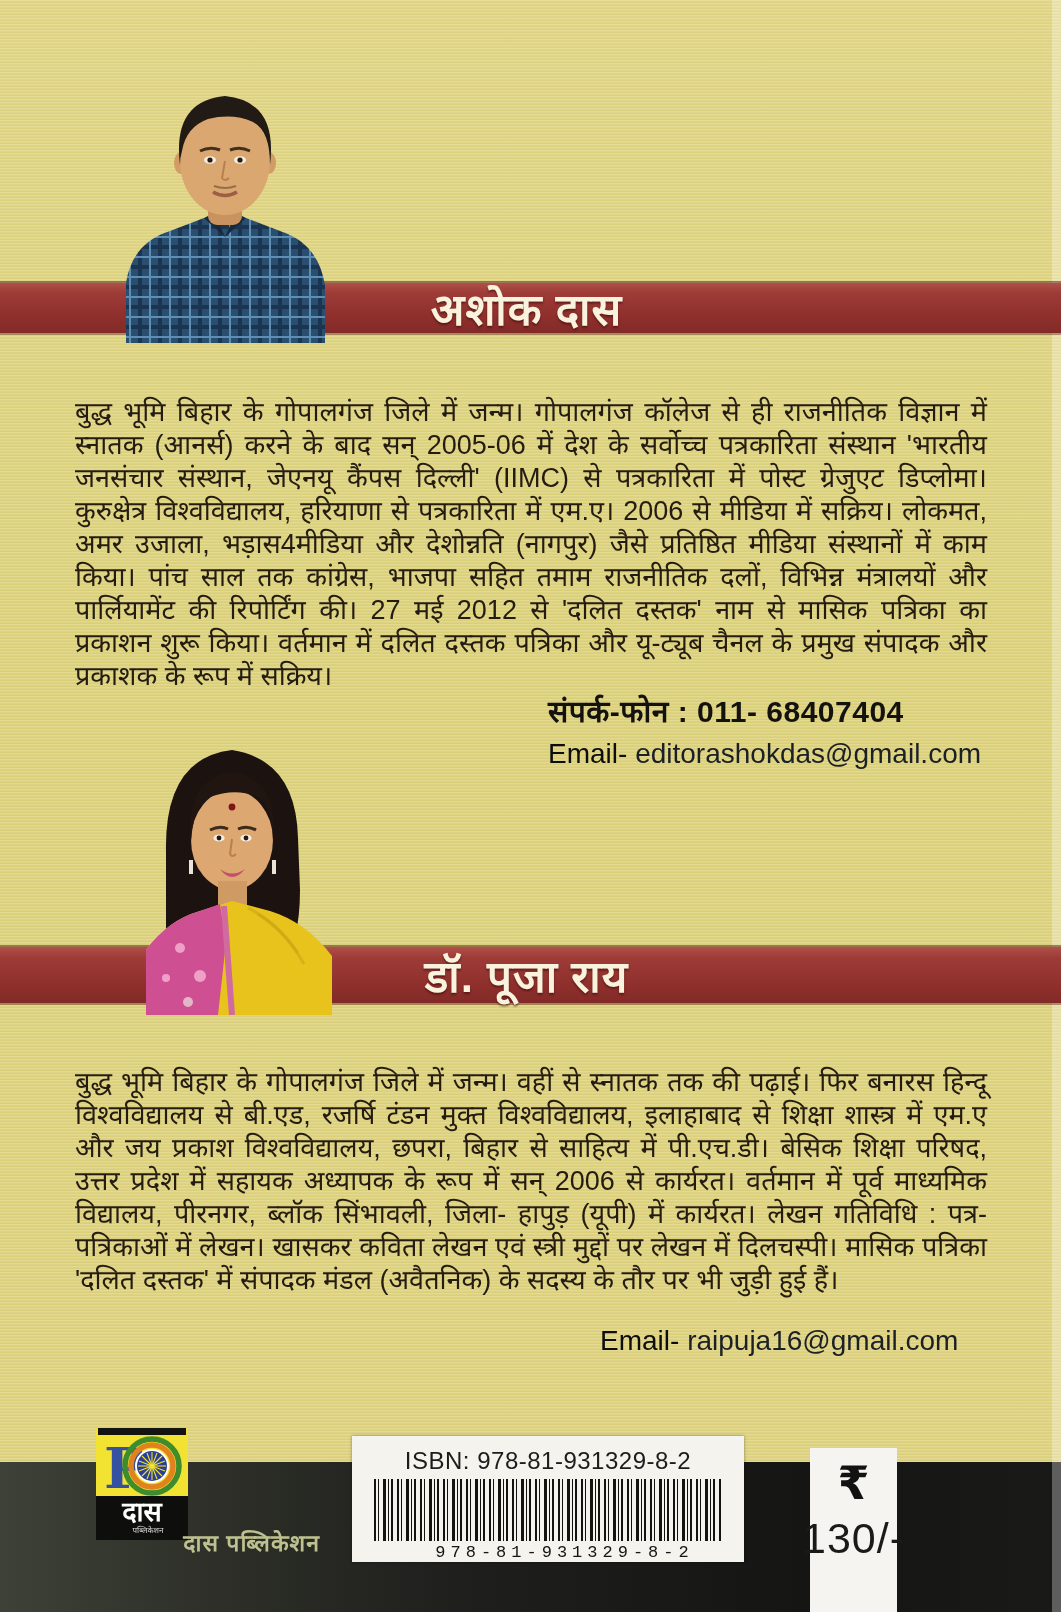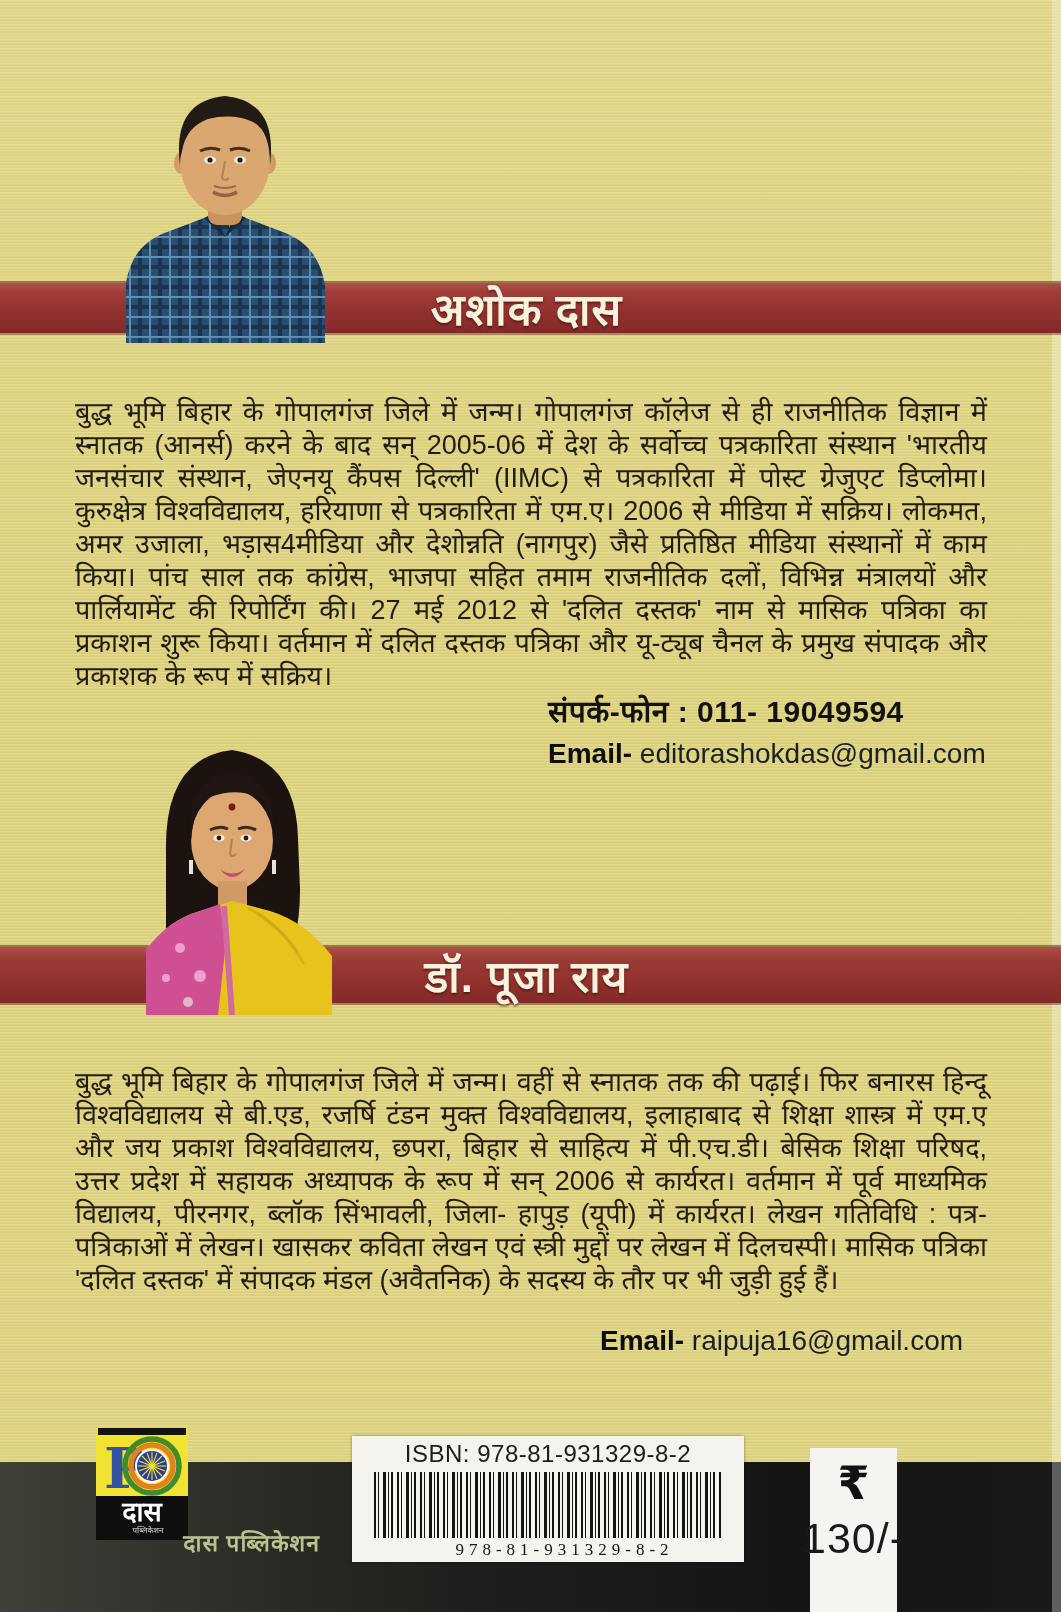--- a/index.html
+++ b/index.html
@@ -27,49 +27,49 @@
   .photo-woman{left:128px;top:738px;width:224px;height:277px;}
   .bio{
     position:absolute;left:75px;width:912px;color:#241c10;
     font-size:27px;line-height:33px;text-align:justify;font-weight:500;margin-top:44px;
   }
   .bio-1{top:352px;}
   .bio-2{top:1022px;}
   .contact-1{position:absolute;left:548px;top:690px;width:412px;}
   .phone-line{font-size:30px;font-weight:bold;color:#14120e;white-space:nowrap;letter-spacing:.5px;}
   .email-line{margin-top:7px;font-size:28px;color:#171a1f;white-space:nowrap;}
-  .email-label{font-weight:bold;color:#0d0d0d;text-align:center;}
+  .email-label{font-weight:normal;color:#0d0d0d;text-align:center;}
   .email-addr{font-weight:normal;color:#1b1f26;}
   .email-2{position:absolute;left:588px;top:1318px;font-size:28px;white-space:nowrap;margin-left:12px;}
   .bottom-band{
     position:absolute;left:0;top:1462px;width:1061px;height:150px;
     background:linear-gradient(90deg,#3d4137 0%,#2c2e27 22%,#1e1e1c 45%,#151514 75%,#191918 100%);
   }
   .logo{position:absolute;left:96px;top:1428px;width:92px;height:112px;z-index:3;}
   .publisher-name{
     position:absolute;left:70px;top:1526px;width:250px;text-align:right;z-index:3;
     color:#bdc08f;font-size:23px;font-weight:bold;letter-spacing:1px;
   }
   .isbn-card{
     position:absolute;left:352px;top:1436px;width:392px;height:126px;z-index:3;
     background:#f4f3ee;box-shadow:0 0 3px rgba(0,0,0,.4);
     display:flex;flex-direction:column;
   }
-  .isbn-text{font-size:24px;color:#1c1c1c;text-align:center;padding-top:4px;letter-spacing:.5px;}
+  .isbn-text{font-size:24px;color:#1c1c1c;text-align:center;padding-top:11px;letter-spacing:.5px;}
   .barcode{
     height:66px;margin:4px 22px 0 22px;
     background:repeating-linear-gradient(90deg,
       #14130f 0px,#14130f 2px,#f4f3ee 2px,#f4f3ee 4px,
       #14130f 4px,#14130f 5px,#f4f3ee 5px,#f4f3ee 9px,
       #14130f 9px,#14130f 12px,#f4f3ee 12px,#f4f3ee 14px,
       #14130f 14px,#14130f 15px,#f4f3ee 15px,#f4f3ee 17px,
       #14130f 17px,#14130f 19px,#f4f3ee 19px,#f4f3ee 23px);
   }
   .barcode-digits{
-    font-family:Liberation Serif, serif;
+    font-family:Liberation Mono, monospace;
     font-size:17px;color:#151515;text-align:center;letter-spacing:5px;padding-top:2px;margin-left:33px;
   }
   .price-tag{
     position:absolute;left:810px;top:1448px;width:87px;height:164px;z-index:3;
     background:#f5f4f0;display:flex;flex-direction:column;align-items:center;
   }
   .rupee{font-size:46px;font-weight:bold;color:#121212;margin-top:8px;font-family:"DejaVu Sans",sans-serif;}
   .price-val{font-size:43px;color:#1a1a1a;margin-top:4px;letter-spacing:1px;}
 </style>
 </head>
@@ -110,21 +110,21 @@
 
   <div class="banner banner-1">
     <span class="banner-title">अशोक दास</span>
   </div>
 
   <p class="bio bio-1">बुद्ध भूमि बिहार के गोपालगंज जिले में जन्म। गोपालगंज कॉलेज से ही राजनीतिक विज्ञान में स्नातक (आनर्स) करने के बाद सन् 2005-06 में देश के सर्वोच्च पत्रकारिता संस्थान 'भारतीय जनसंचार संस्थान, जेएनयू कैंपस दिल्ली' (IIMC) से पत्रकारिता में पोस्ट ग्रेजुएट डिप्लोमा। कुरुक्षेत्र विश्वविद्यालय, हरियाणा से पत्रकारिता में एम.ए। 2006 से मीडिया में सक्रिय। लोकमत, अमर उजाला, भड़ास4मीडिया और देशोन्नति (नागपुर) जैसे प्रतिष्ठित मीडिया संस्थानों में काम किया। पांच साल तक कांग्रेस, भाजपा सहित तमाम राजनीतिक दलों, विभिन्न मंत्रालयों और पार्लियामेंट की रिपोर्टिंग की। 27 मई 2012 से 'दलित दस्तक' नाम से मासिक पत्रिका का प्रकाशन शुरू किया। वर्तमान में दलित दस्तक पत्रिका और यू-ट्यूब चैनल के प्रमुख संपादक और प्रकाशक के रूप में सक्रिय।</p>
 
   <div class="contact-1">
     <div class="phone-line">
       <span>संपर्क-फोन :</span>
-      <span>011- 19049594</span>
+      <span>011- 68407404</span>
     </div>
     <div class="email-line">
       <span class="email-label">Email-</span>
       <span class="email-addr">editorashokdas@gmail.com</span>
     </div>
   </div>
 
   <div class="photo photo-woman">
     <svg width="224" height="277" viewBox="0 0 224 277">
       <path d="M104,12 Q36,20 38,114 L38,192 Q48,218 64,228 L152,228 Q172,206 172,152 L170,100 Q168,22 104,12 Z" fill="#1c1310"></path>

